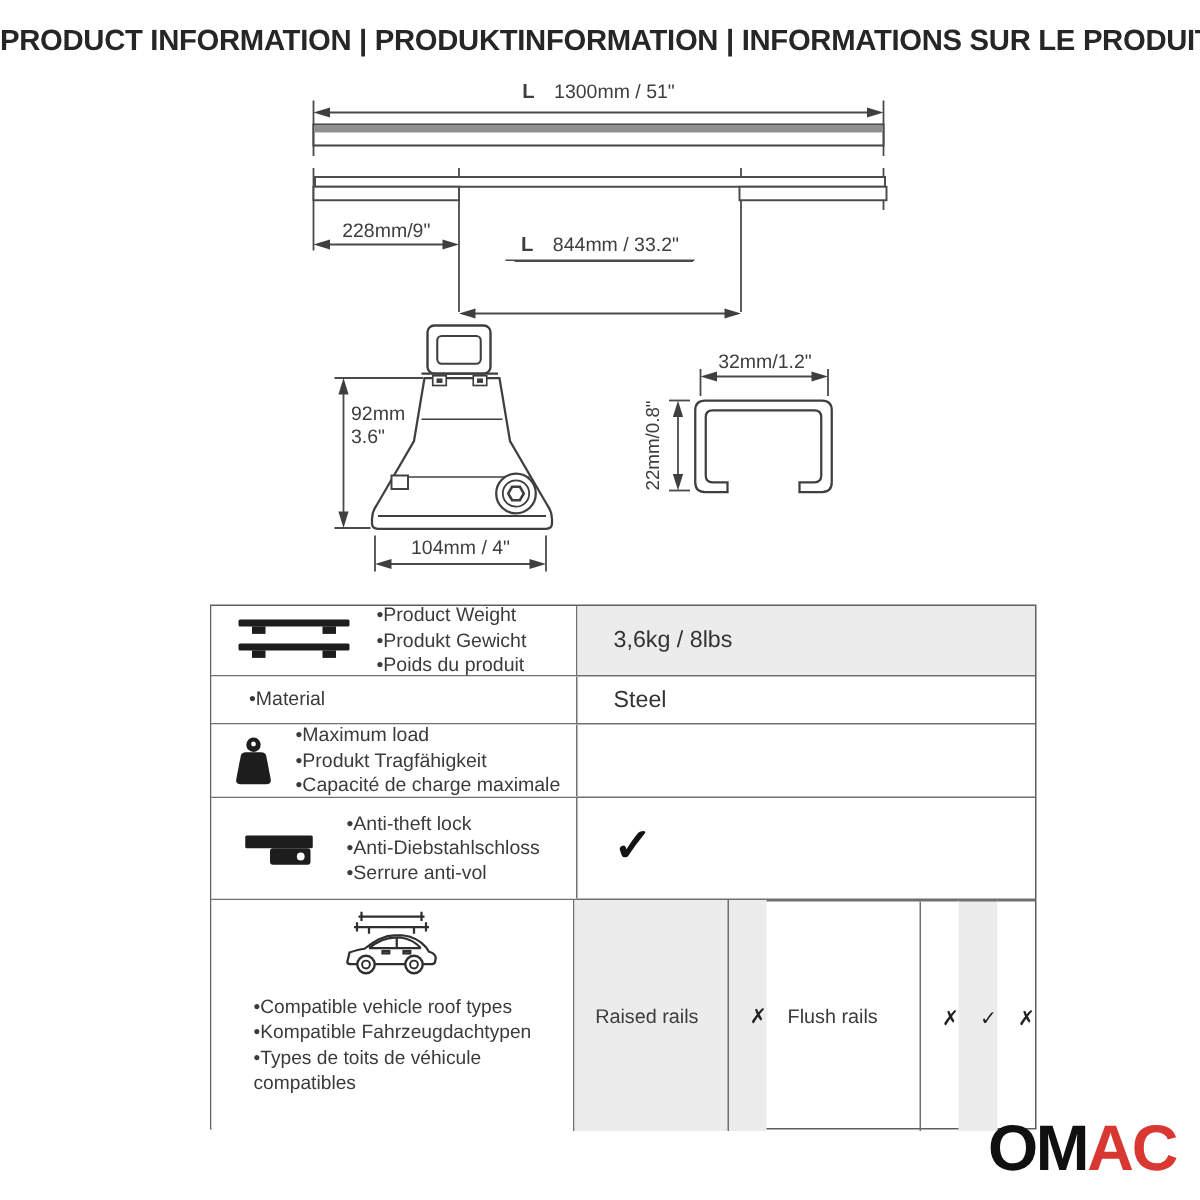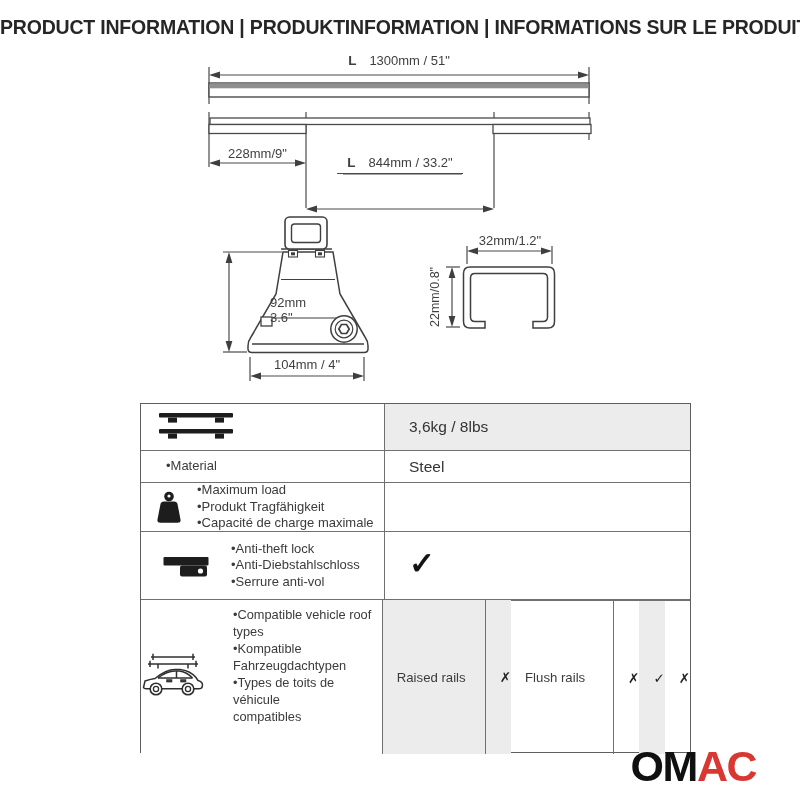--- a/index.html
+++ b/index.html
@@ -31,34 +31,34 @@
   .trow { display:flex; border-top:1px solid #707070; }
   .trow:first-child { border-top:none; }
   .lcell { width:244px; border-right:1px solid #707070; display:flex; align-items:center; background:#fff; }
   .vcell { flex:1; display:flex; align-items:center; padding-left:24px; font-size:15.5px; color:#333; }
   .gray { background:#ececec; }
   .labels { font-size:13px; line-height:16.5px; color:#3b3b3b; }
   .icon-box { display:flex; justify-content:center; align-items:center; }
 
   .r1 { height:46px; } .r2 { height:32px; } .r3 { height:49px; } .r4 { height:68px; } .r5 { height:155px; }
 
-  .r5 .lcell { flex-direction:row; justify-content:flex-start; align-items:stretch; padding-top:6px; }
+  .r5 .lcell { flex-direction:column; justify-content:flex-start; align-items:stretch; padding-top:6px; }
   .r5 .icon-box { margin-bottom:4px; }
   .r5 .labels { padding-left:28px; font-size:12.8px; line-height:17px; }
 
   .subtable { flex:1; display:flex; }
   .subrow { flex:1; display:flex; border-top:1px solid #707070; }
   .subrow:first-child { border-top:none; }
   .sublabel { width:103px; border-right:1px solid #707070; display:flex; align-items:center; padding-left:14px; font-size:13.2px; color:#3b3b3b; }
   .submark { flex:1; display:flex; align-items:center; padding-left:14px; font-size:13.5px; color:#222; }
 
   .big-check { font-size:31px; font-weight:700; color:#141414; line-height:1; transform:translateY(-2px); }
 
   
-  .logo { position:absolute; right:44px; top:745px; font-size:43px; font-weight:700;
+  .logo { position:absolute; right:16px; top:745px; font-size:43px; font-weight:700;
           letter-spacing:-1.5px; line-height:1; white-space:nowrap; }
   .logo .blk { color:#101010; }
   .logo .red { color:#d93732; }
 </style>
 </head>
 <body>
 
 <div id="page">
 
   <div class="header-title">PRODUCT INFORMATION | PRODUKTINFORMATION | INFORMATIONS SUR LE PRODUIT</div>
@@ -157,21 +157,21 @@
     <span>228mm/9"</span>
   </div>
 
   <div class="dim dim-center" style="left:306px; top:155px; width:188px;">
     <span class="underlined dim-center">
       <span class="lpfx">L</span>
       <span>844mm / 33.2"</span>
     </span>
   </div>
 
-  <div class="dim" style="left:234px; top:295px;margin-left:36px;">
+  <div class="dim" style="left:234px; top:268px;">
     <div>92mm</div>
     <div>3.6"</div>
   </div>
 
   <div class="dim dim-center" style="left:250px; top:357px; width:114px;">
     <span>104mm / 4"</span>
   </div>
 
   <div class="dim dim-center" style="left:464px; top:233px; width:92px;">
     <span>32mm/1.2"</span>
@@ -187,20 +187,25 @@
           <svg width="76" height="32" viewBox="0 0 76 32">
             <g fill="#1d1d1d">
               <rect x="1" y="2" width="74" height="4.6" rx="1"></rect>
               <rect x="10" y="6.6" width="9" height="5"></rect>
                 <rect x="57" y="6.6" width="9" height="5"></rect>
               <rect x="1" y="18" width="74" height="4.6" rx="1"></rect>
               <rect x="10" y="22.6" width="9" height="5"></rect>
                 <rect x="57" y="22.6" width="9" height="5"></rect>
             </g>
           </svg>
+        </div>
+        <div class="labels">
+          <div>•Product Weight</div>
+          <div>•Produkt Gewicht</div>
+          <div>•Poids du produit</div>
         </div>
       </div>
       <div class="vcell gray">3,6kg / 8lbs</div>
     </div>
 
     <div class="trow r2">
       <div class="lcell" style="padding-left:25px;">
         <div class="labels">
           <div>•Material</div>
         </div>

